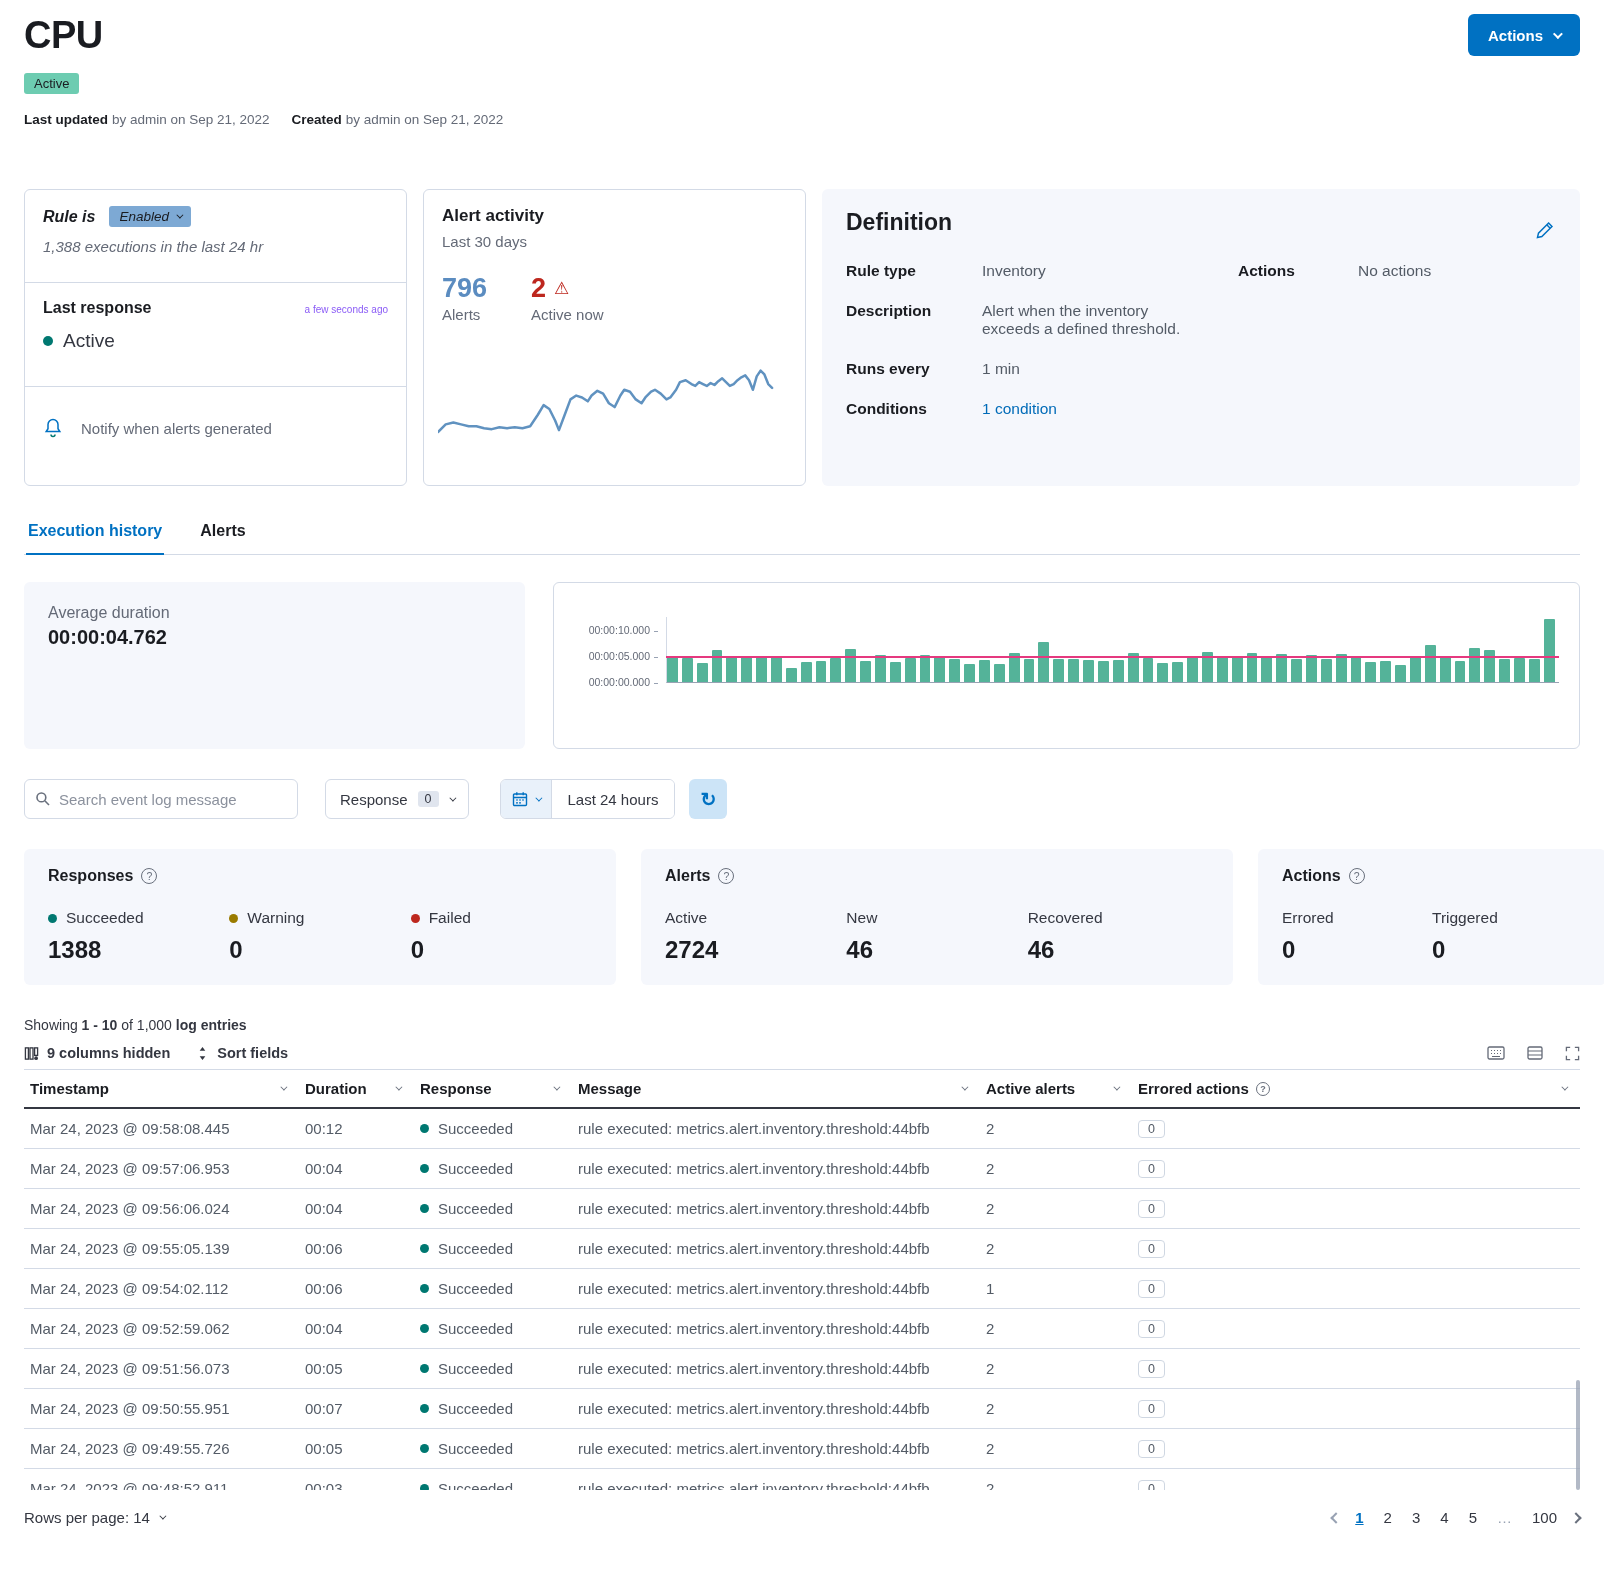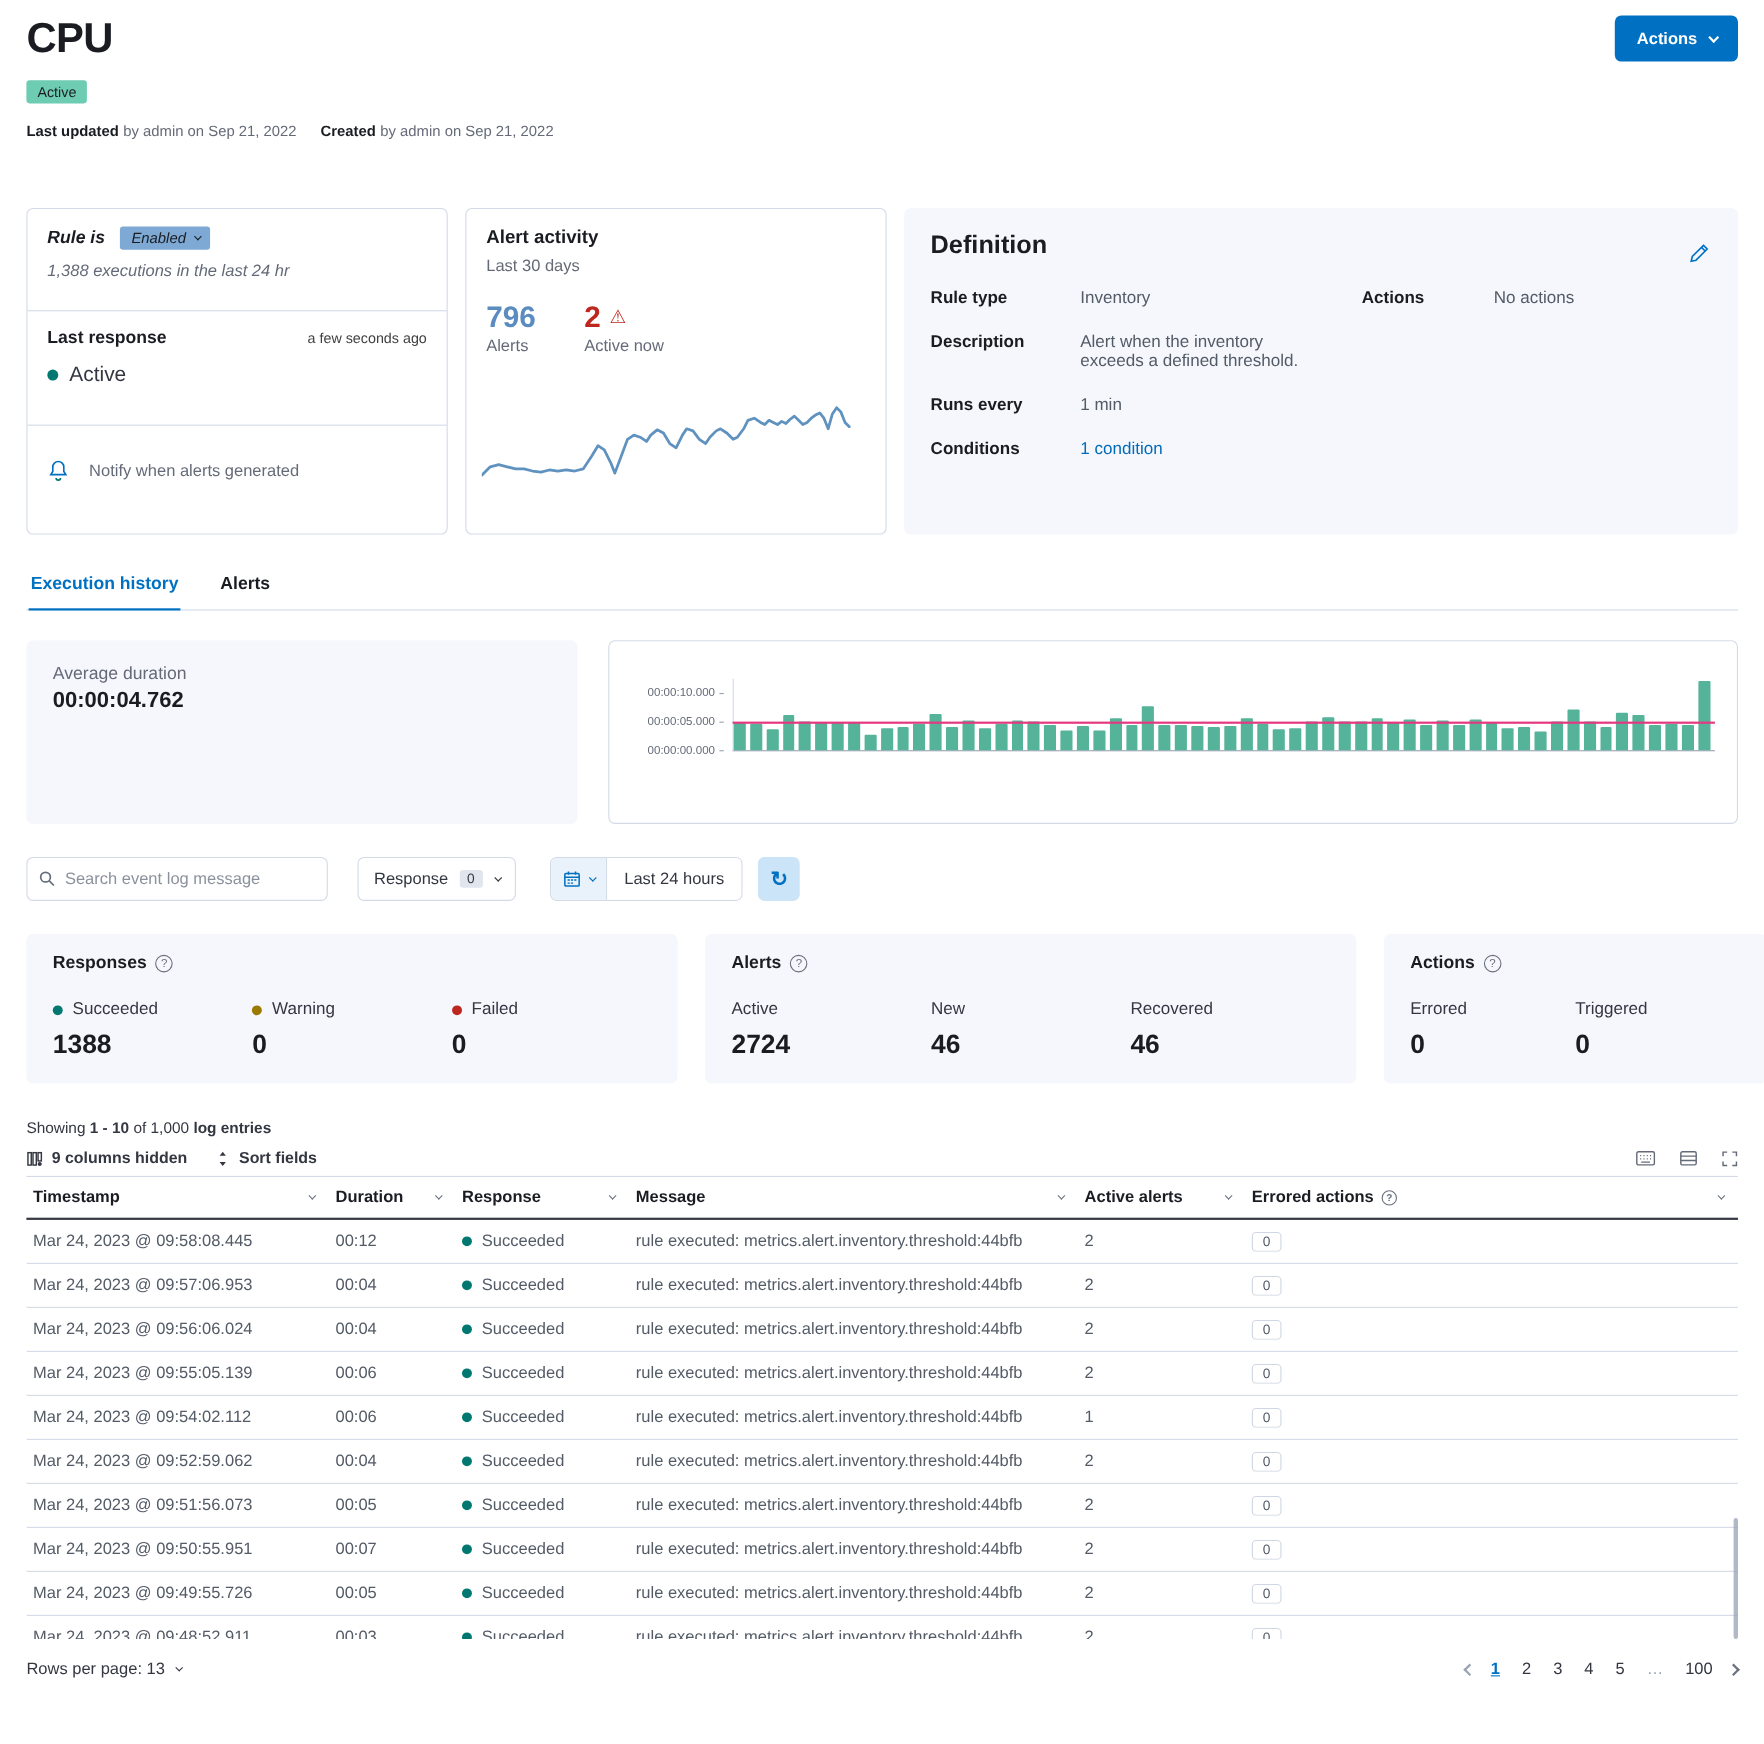--- a/index.html
+++ b/index.html
@@ -27,21 +27,21 @@
   .card { background:#fff; border:1px solid #d3dae6; border-radius:6px; }
   .card-rule { width:383px; display:flex; flex-direction:column; }
   .rule-sec { padding:16px 18px; }
   .rule-sec + .rule-sec { border-top:1px solid #d3dae6; }
   .rule-row1 { display:flex; align-items:center; gap:14px; }
   .label-bold { font-size:16px; font-weight:700; color:#1a1c21; }
   .badge-enabled { background:#7da9d4; color:#1a1c21; font-size:13.5px; font-weight:500;
     padding:3px 10px; border-radius:3px; display:inline-flex; align-items:center; gap:7px; cursor:pointer; }
   .executions { margin-top:11px; font-size:15px; color:#646a77; }
   .lr-head { display:flex; justify-content:space-between; align-items:baseline; }
-  .ago { font-size:13px; color:#404040; }
+  .ago { font-size:10px; color:#8b5cf6; }
   .lr-status { margin-top:13px; display:flex; align-items:center; gap:10px; font-size:19px; color:#343741; }
   .dot { width:10px; height:10px; border-radius:50%; display:inline-block; flex:none; }
   .dot-teal { background:#007871; }
   .dot-warn { background:#9a7b00; }
   .dot-fail { background:#bd271e; }
   .notify-row { display:flex; align-items:center; gap:18px; padding-top:14px; font-size:15px; color:#646a77; }
 
   .card-activity { width:383px; padding:16px 18px; position:relative; overflow:hidden; }
   .card-title { font-size:17px; font-weight:700; color:#1a1c21; }
   .act-sub { margin-top:7px; font-size:15px; color:#646a77; }
@@ -704,21 +704,21 @@
         <span class="err-badge c-err">0</span>
       </div>
     </div>
   </div>
 
   
 
   
   <div class="table-footer">
     <span class="rpp">
-      <span>Rows per page: 13</span>
+      <span>Rows per page: 14</span>
       <span class="chev chev-sm"></span>
     </span>
     <div class="pager">
       <span class="pg-chev pg-prev"></span>
       <span id="pager-pages" style="display:flex;align-items:center;gap:6px;">
           <span class="page-num active">1</span>
           <span class="page-num">2</span>
           <span class="page-num">3</span>
           <span class="page-num">4</span>
           <span class="page-num">5</span>

